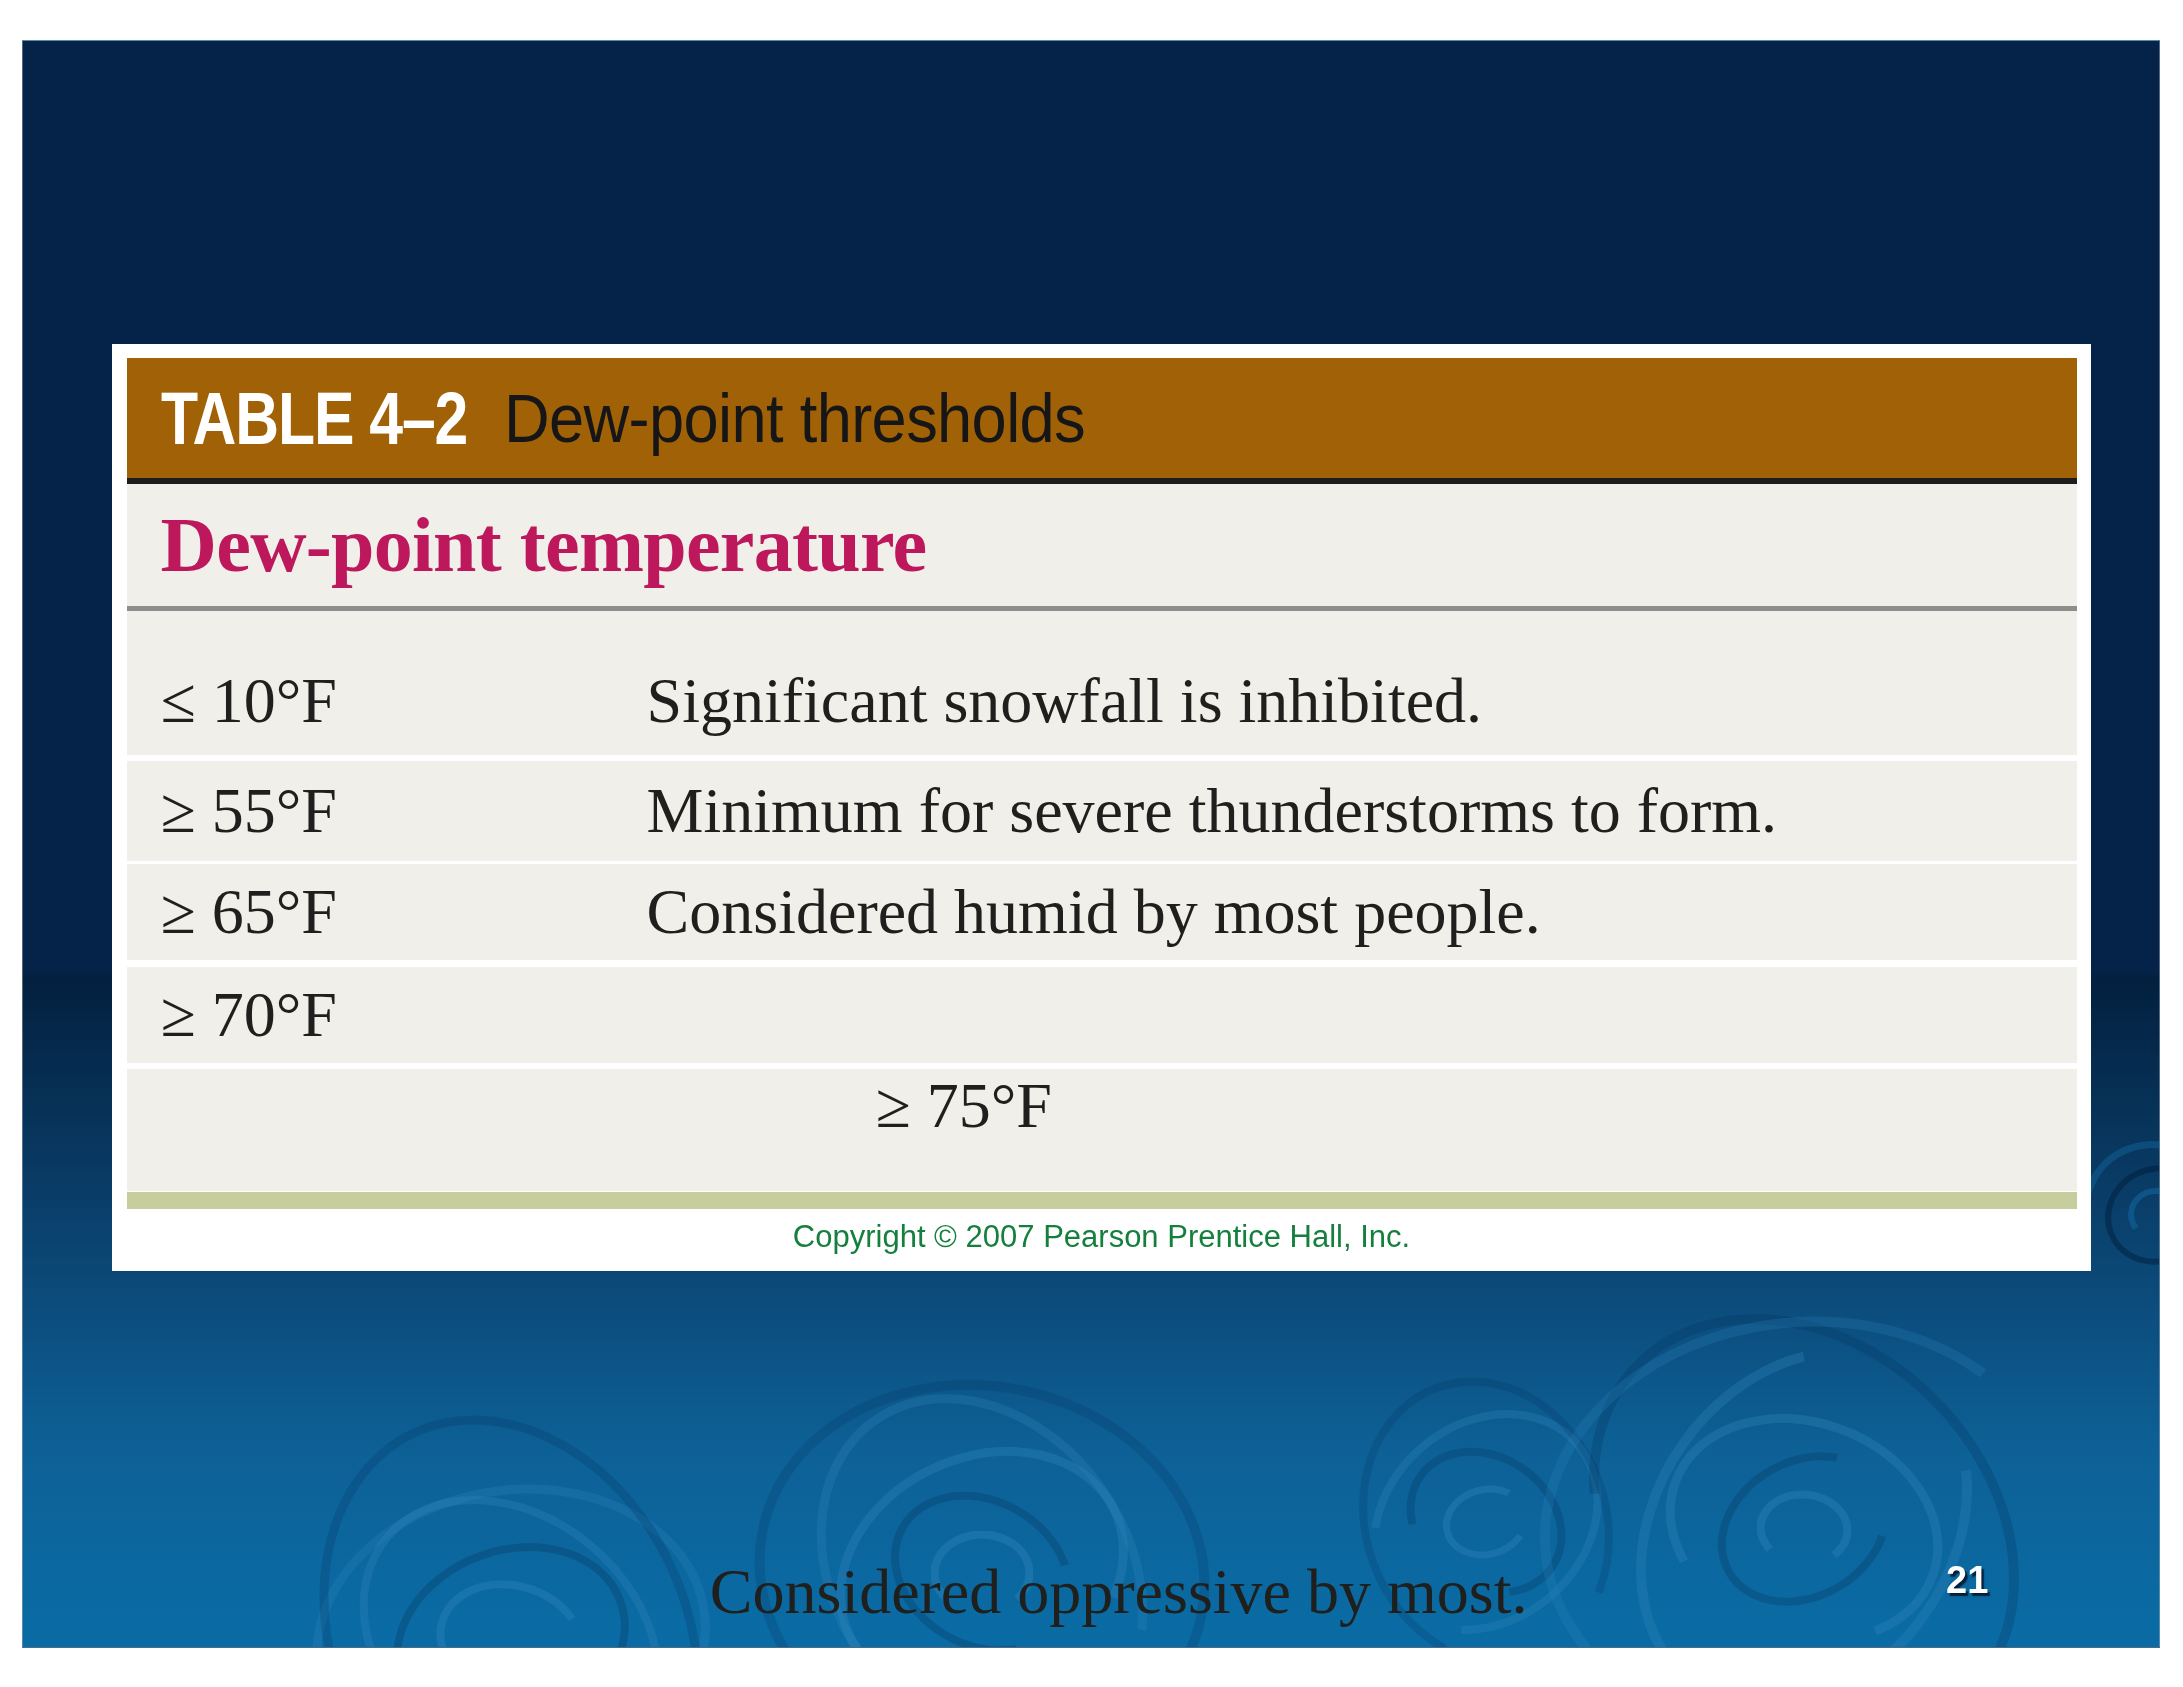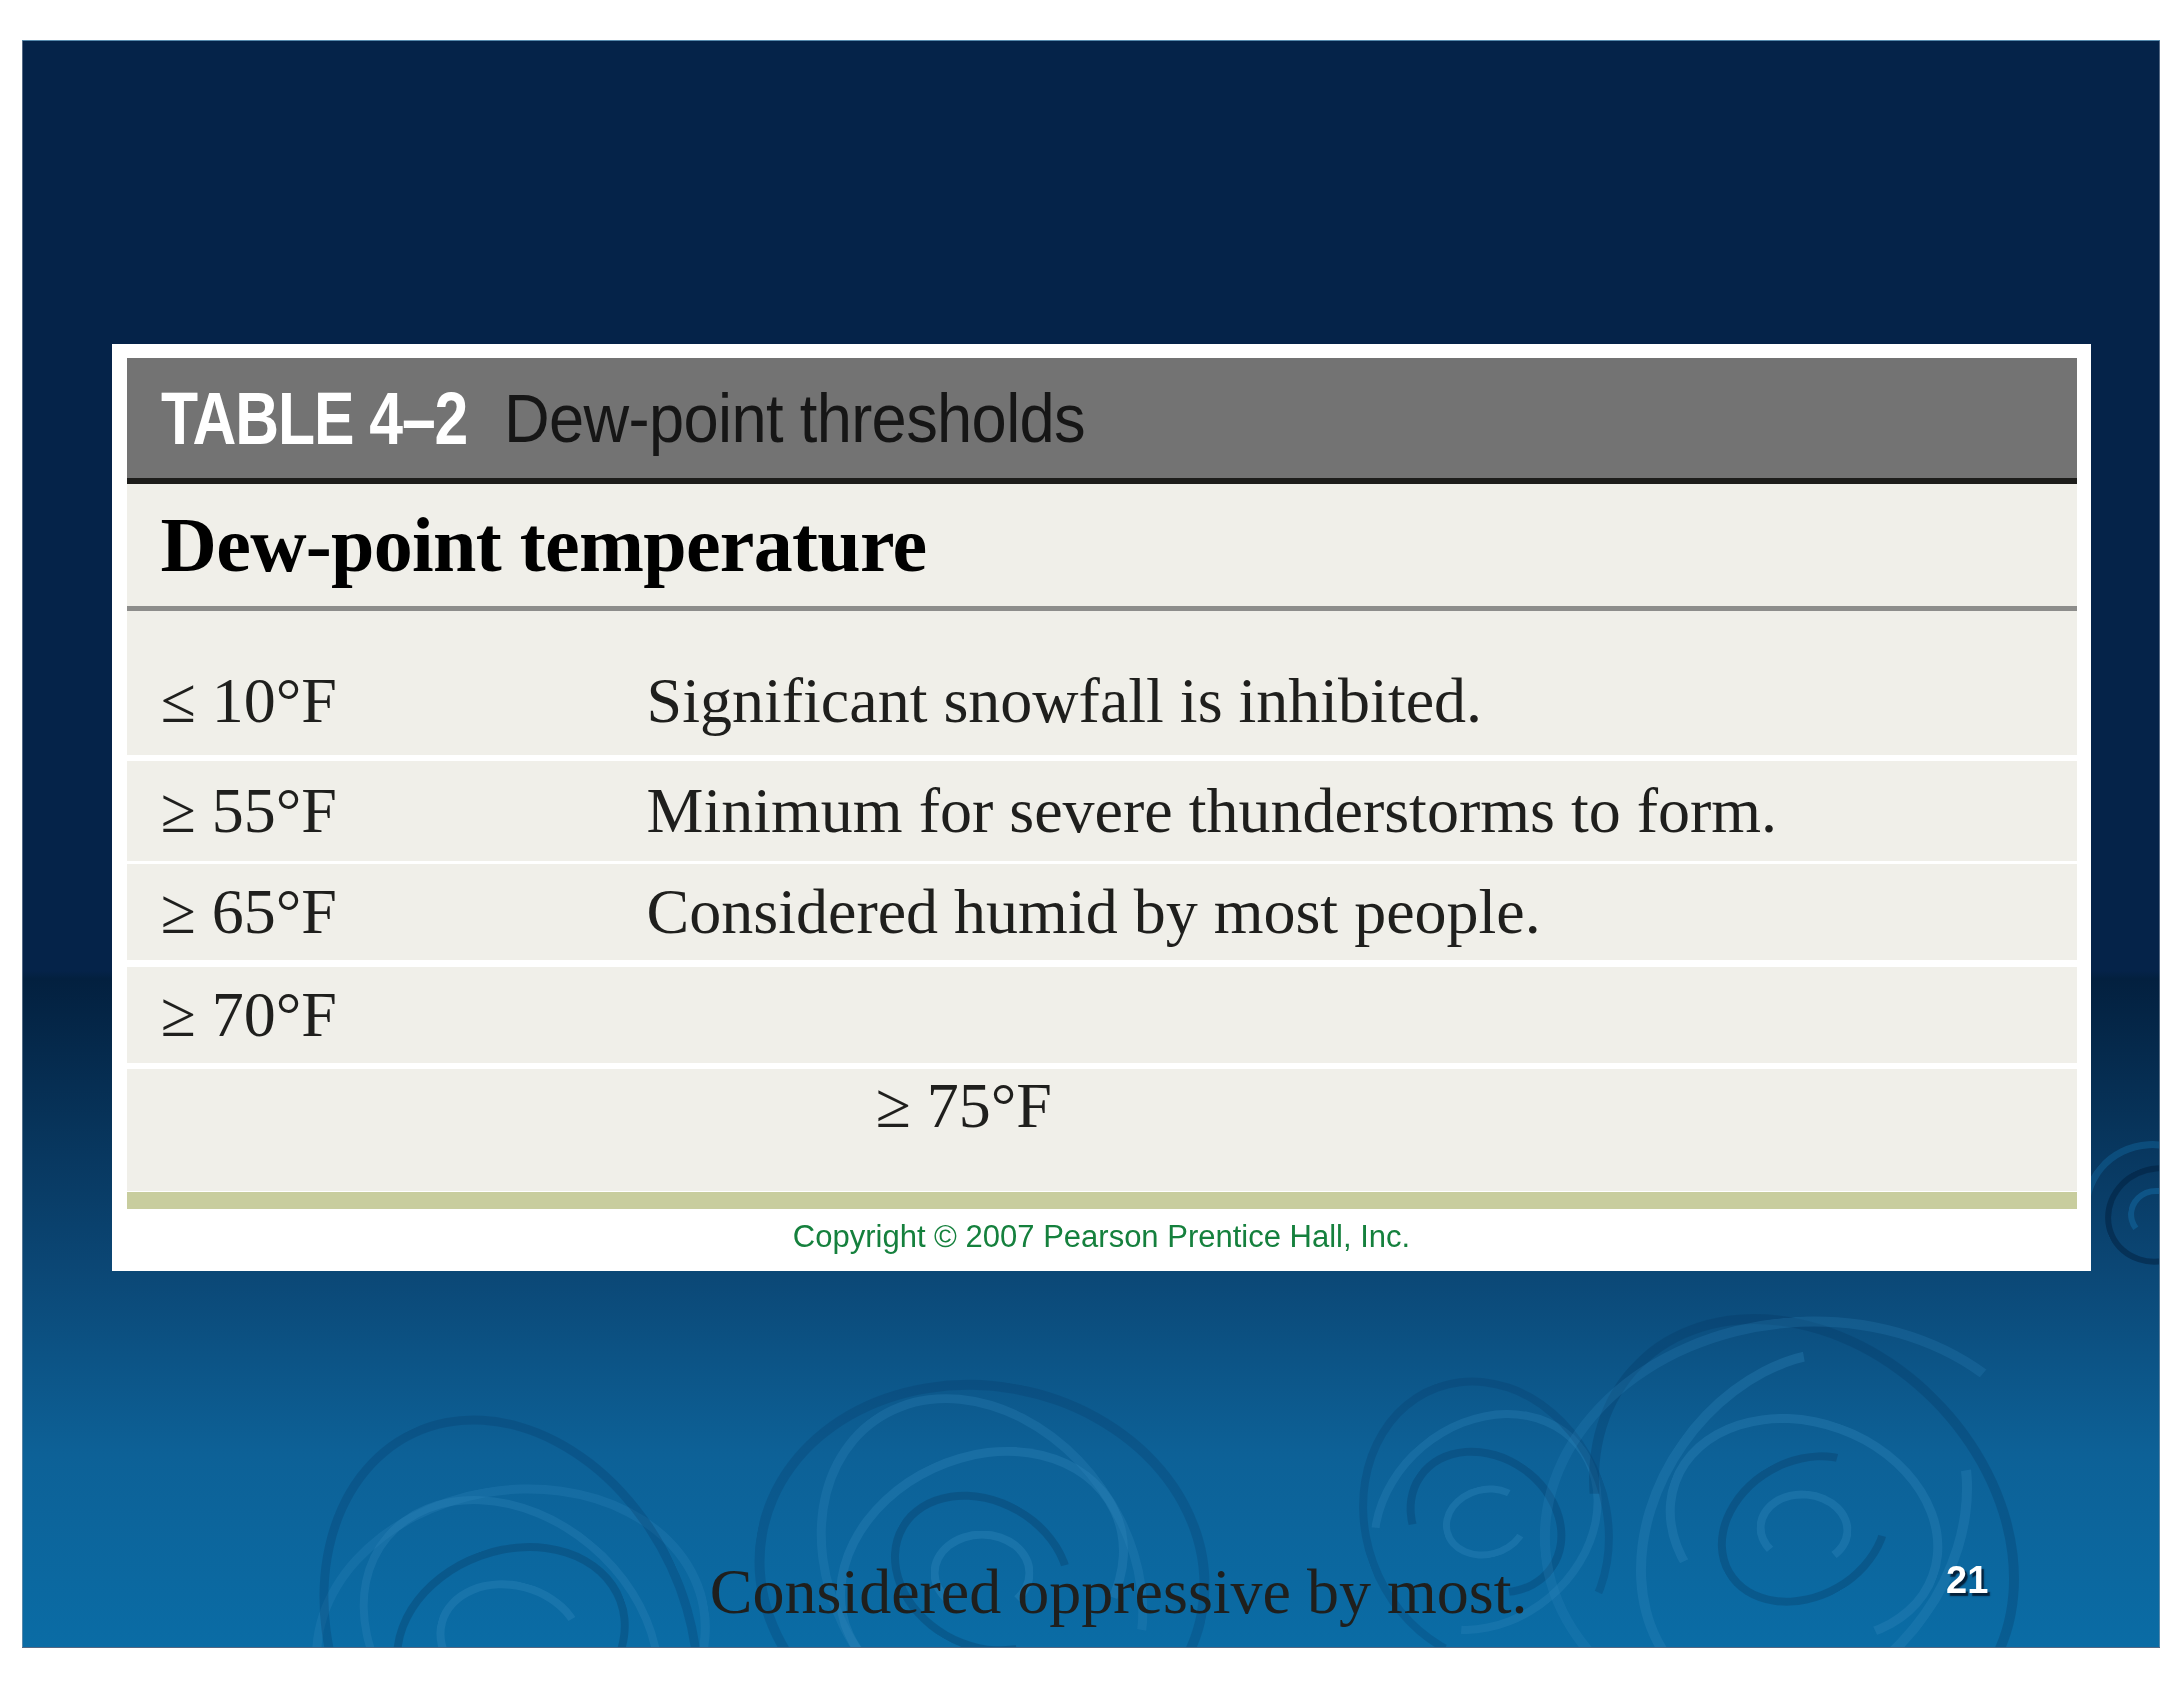--- a/index.html
+++ b/index.html
@@ -26,38 +26,38 @@
     transform:translate(-50%,-50%) rotate(var(--rot,0deg));
     left:0;top:0;
   }
   
   .panel{
     position:absolute;left:89px;top:303px;width:1979px;height:927px;
     background:#ffffff;
   }
   .band{
     position:absolute;left:14.6px;top:14px;width:1950px;height:120px;
-    background:#737373;display:flex;align-items:center;padding-left:34px;box-sizing:border-box;
+    background:#a16207;display:flex;align-items:center;padding-left:34px;box-sizing:border-box;
   }
   .table-label{
     font-family:"Liberation Sans",sans-serif;font-weight:700;font-size:74px;color:#ffffff;
     letter-spacing:-1.3px;transform:scaleX(.82);transform-origin:left center;white-space:nowrap;
   }
   .table-title{
     font-family:"Liberation Sans",sans-serif;font-weight:400;font-size:68px;color:#161616;
     letter-spacing:-0.7px;transform:scaleX(.93);transform-origin:left center;white-space:nowrap;
     margin-left:-30px;
   }
   .rule-heavy{position:absolute;left:14.6px;top:134px;width:1950px;height:6px;background:#1d1d1b;}
   .colhead-row{
     position:absolute;left:14.6px;top:140px;width:1950px;height:122px;background:#f0efe9;
     display:flex;align-items:center;padding-left:34px;box-sizing:border-box;
   }
   .colhead{
-    font-family:"Liberation Serif",serif;font-weight:700;font-size:78px;color:#000000;
+    font-family:"Liberation Serif",serif;font-weight:700;font-size:78px;color:#be185d;
     letter-spacing:-0.7px;white-space:nowrap;text-align:right;
   }
   .rule-light{position:absolute;left:14.6px;top:262px;width:1950px;height:4.6px;background:#8d8d8b;}
   .trow{
     position:absolute;left:14.6px;width:1950px;background:#f0efe9;
     display:flex;align-items:center;padding-left:34px;box-sizing:border-box;
     font-family:"Liberation Serif",serif;font-size:64px;color:#1f1f1d;
   }
   .trow .thr{width:486px;flex:0 0 486px;white-space:nowrap;}
   .trow .desc{flex:1;white-space:nowrap;}

